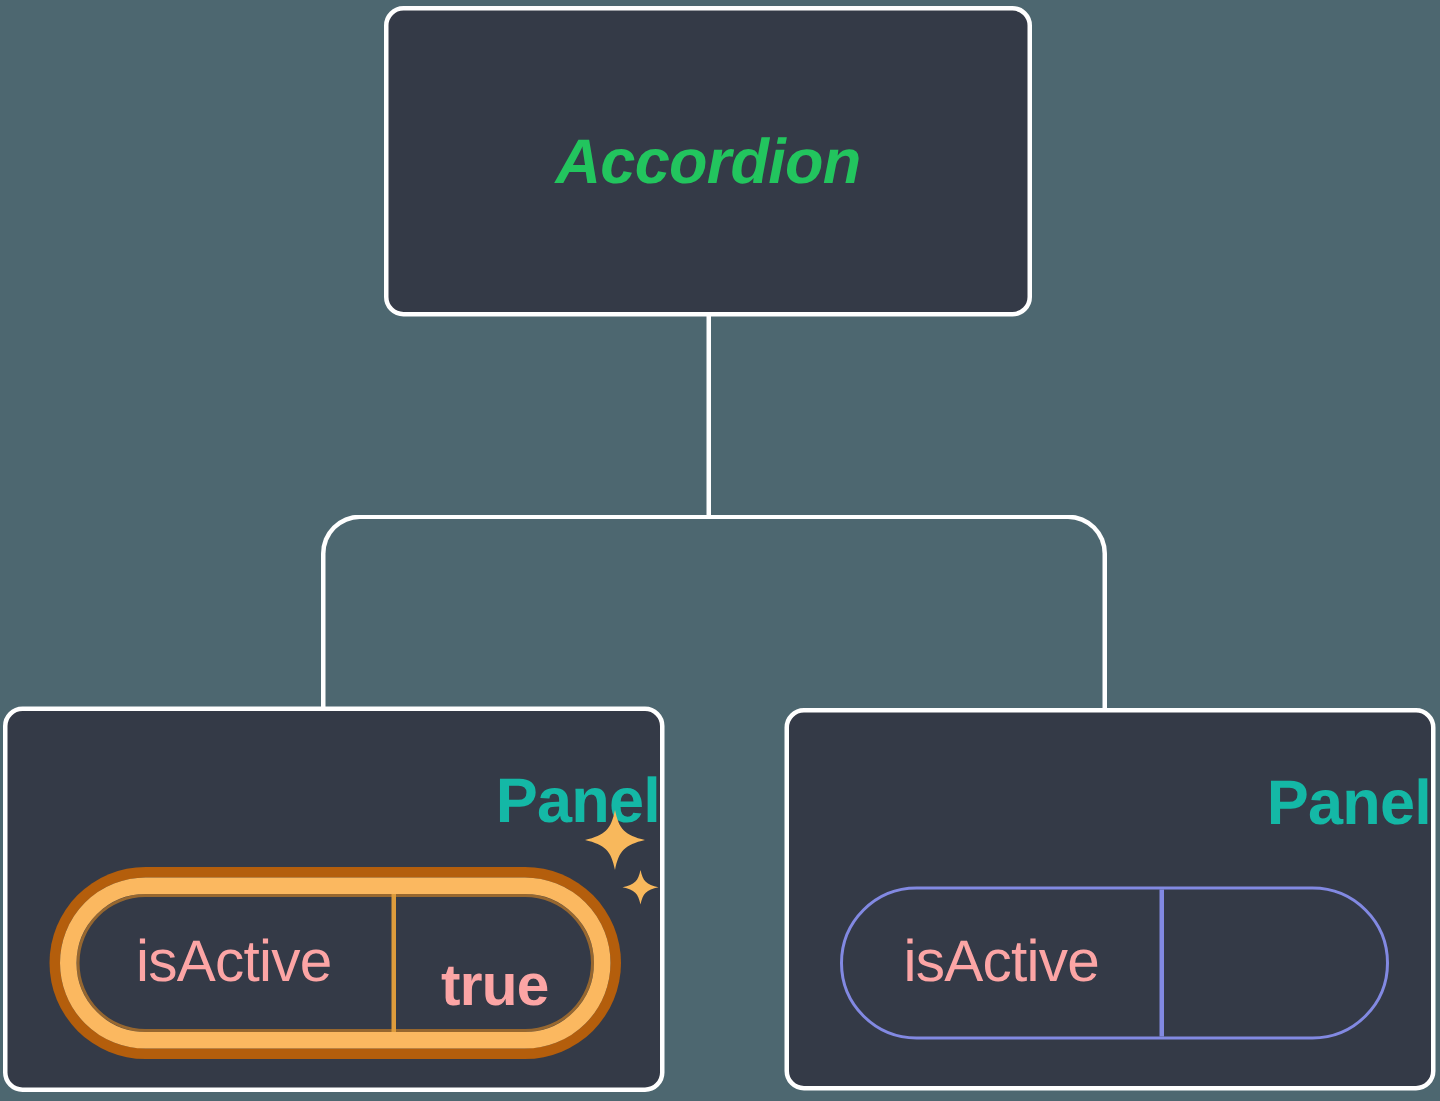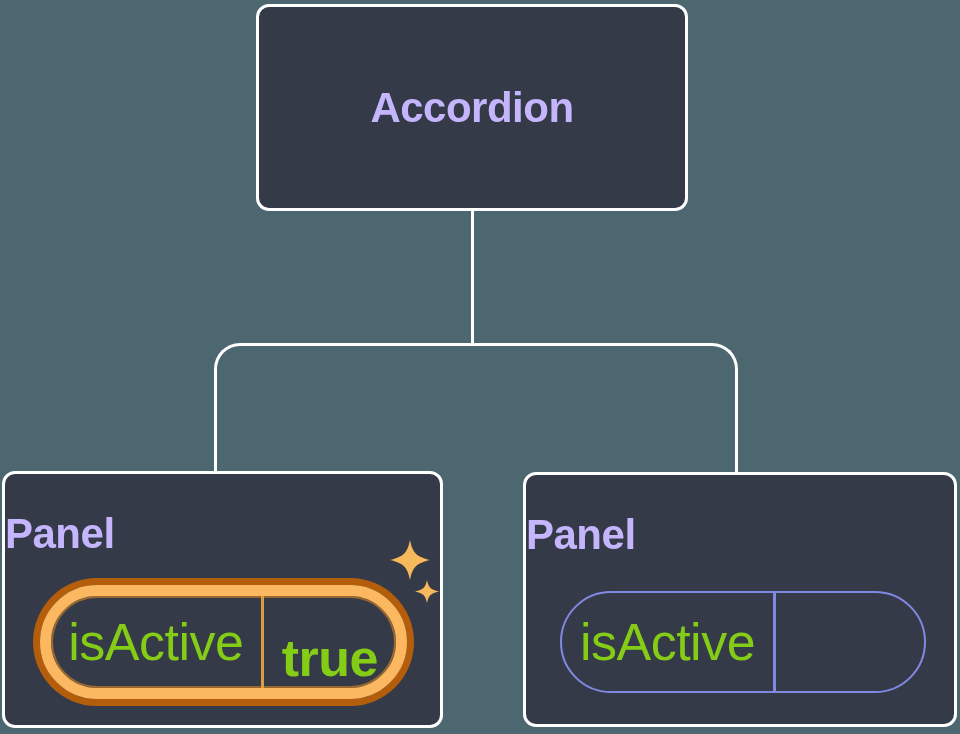--- a/index.html
+++ b/index.html
@@ -16,25 +16,25 @@
   .node{
     position:absolute;
     background:#343A47;
     border:3px solid #FFFFFF;
     border-radius:13px;
     box-sizing:border-box;
   }
   .node-root{left:256px;top:4px;width:432px;height:207px;
     display:flex;align-items:center;justify-content:center;}
   .node-title{
-    color:#c4b5fd;font-size:42px;font-weight:600;letter-spacing:-0.5px;
+    color:#22c55e;font-size:42px;font-weight:600;letter-spacing:-0.5px;font-style:italic;
   }
   .panel-title{
-    position:absolute;left:0;top:36px;width:100%;text-align:left;
-    color:#c4b5fd;font-size:42px;font-weight:600;letter-spacing:-0.5px;
+    position:absolute;left:0;top:36px;width:100%;text-align:right;
+    color:#14b8a6;font-size:42px;font-weight:600;letter-spacing:-0.5px;
   }
   .node-panel-left{left:2px;top:471px;width:441px;height:257px;}
   .node-panel-right{left:523px;top:472px;width:434px;height:255px;}
 
   
   .connector-stub{
     position:absolute;left:471px;top:209px;width:3px;height:137px;
     background:#FFFFFF;
   }
   .connector-bracket{
@@ -64,21 +64,21 @@
     display:flex;align-items:center;justify-content:center;
     box-sizing:border-box;
   }
   .pill-active .cell-key{width:60.8%;}
   .pill-inactive .cell-key{width:58.3%;}
   .pill-cell.cell-value{flex:1;margin-top:32px;}
   .pill-divider{width:3px;}
   .divider-orange{background:#DE9C3C;}
   .divider-purple{background:#8289E2;width:2.5px;}
   .state-text{
-    color:#84cc16;font-size:52px;letter-spacing:-0.5px;font-weight:400;
+    color:#fca5a5;font-size:39px;letter-spacing:-0.5px;font-weight:400;
   }
   .state-text.bold{font-weight:700;}
 
   
   .sparkles{position:absolute;left:374px;top:62px;z-index:5;}
 </style>
 </head>
 <body>
 
 <div class="stage">

